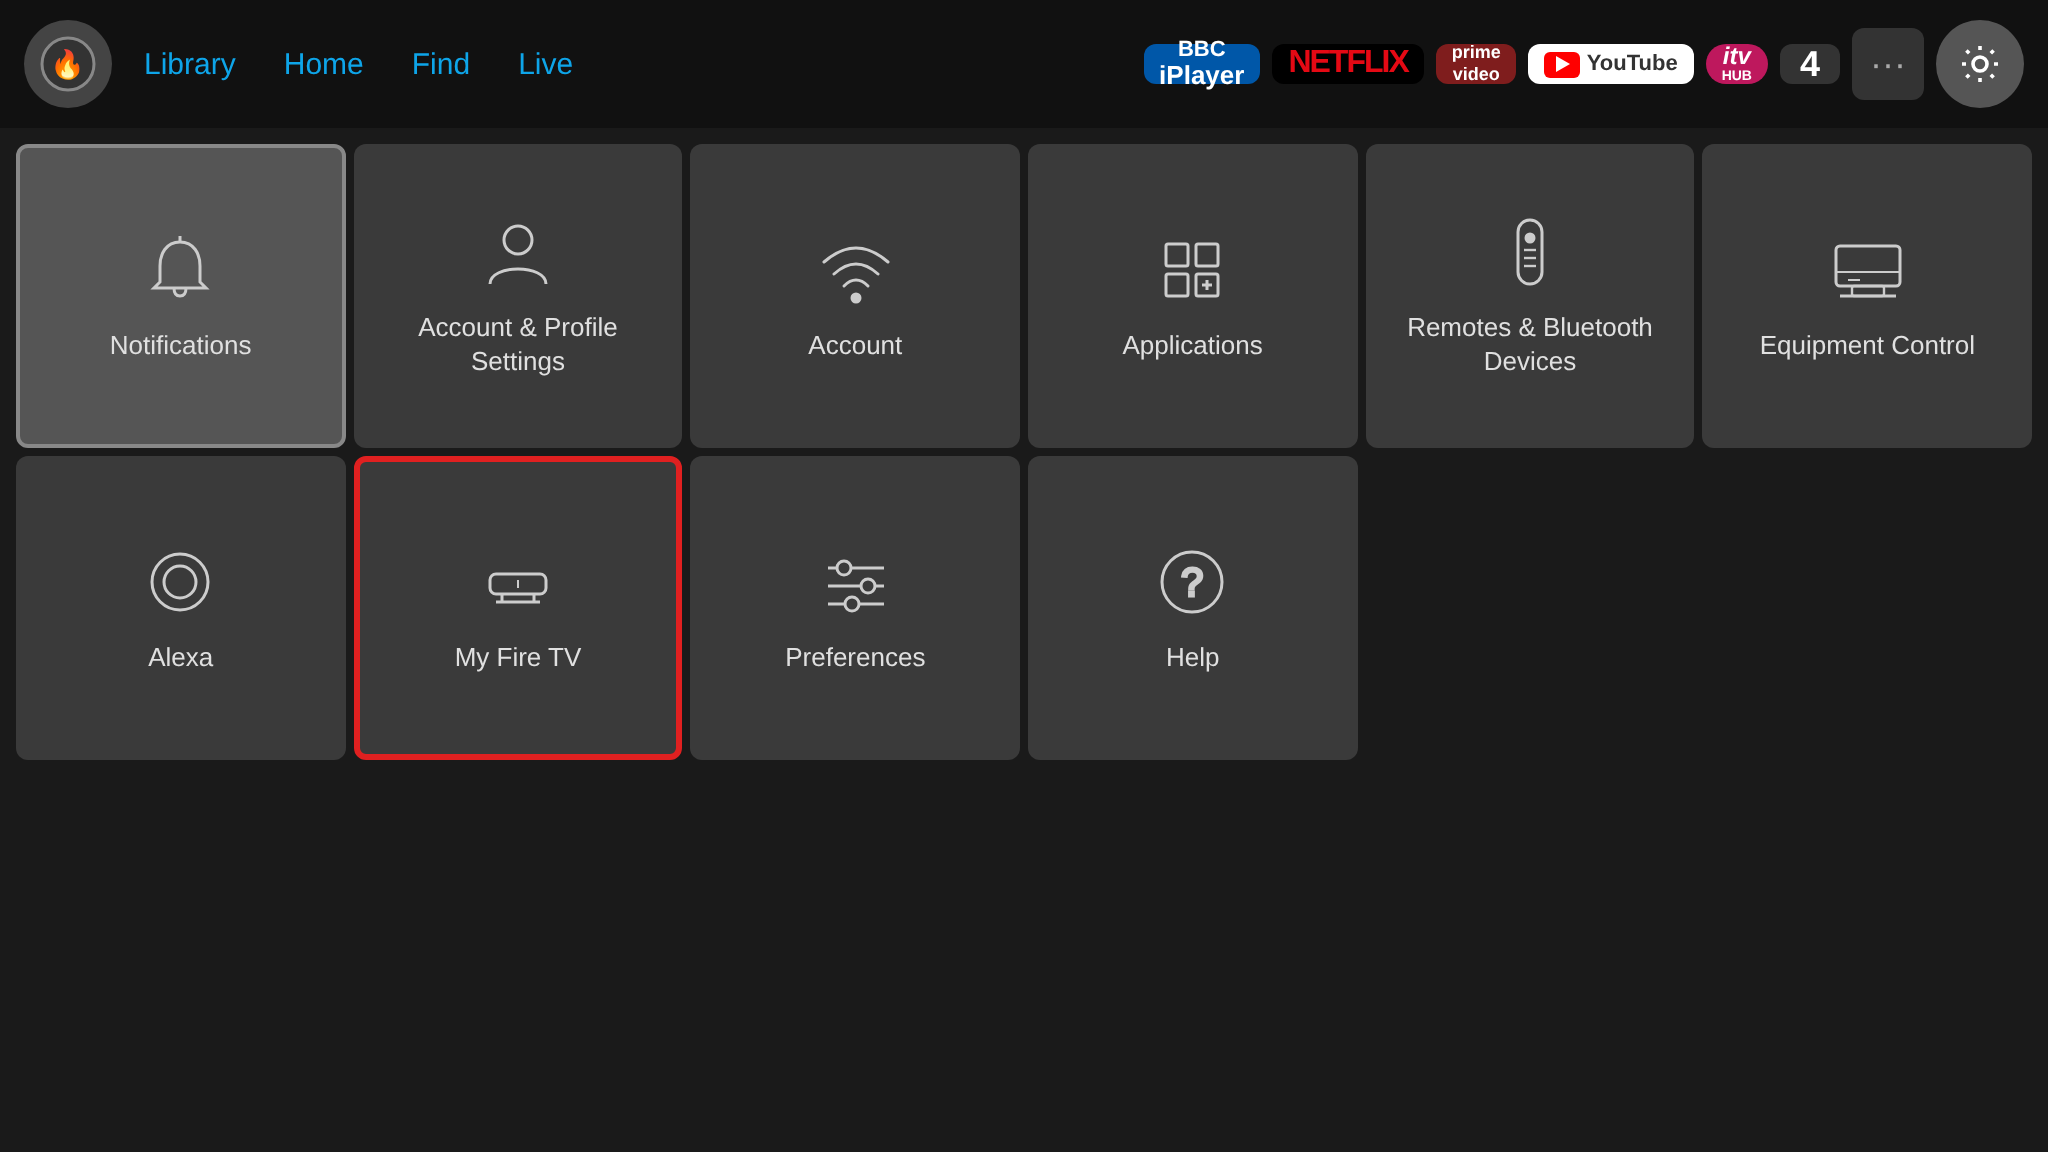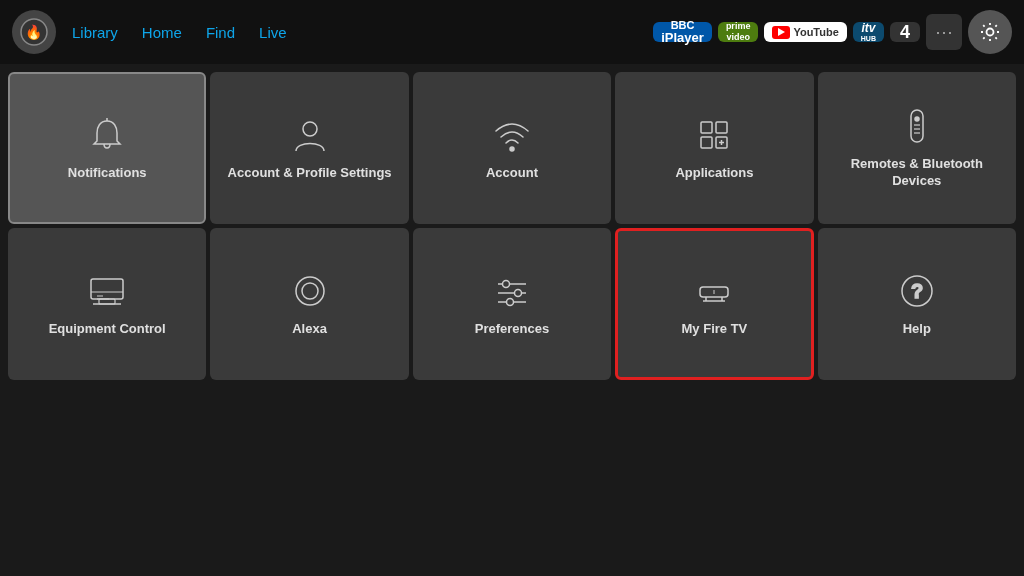--- a/index.html
+++ b/index.html
@@ -56,23 +56,23 @@
       align-items: center;
       justify-content: flex-end;
       font-size: 11px;
       font-weight: bold;
       padding: 0 8px;
       white-space: nowrap;
       cursor: pointer;
     }
     .app-bbc { background: #0057a8; color: #fff; font-size: 10px; }
     .app-netflix { background: #000; color: #e50914; font-size: 16px; font-weight: 900; letter-spacing: -1px; }
-    .app-prime { background: #4d7c0f; color: #fff; font-size: 10px; }
+    .app-prime { background: #7f1d1d; color: #fff; font-size: 10px; }
     .app-youtube { background: #fff; color: #333; font-size: 10px; }
-    .app-itv { background: #0c4a6e; color: #fff; font-size: 10px; }
+    .app-itv { background: #be185d; color: #fff; font-size: 10px; border-radius: 12px; }
     .app-channel4 { background: #333; color: #fff; font-size: 13px; font-weight: bold; }
     .nav-more {
       width: 36px;
       height: 36px;
       border-radius: 6px;
       background: #333;
       display: flex;
       align-items: center;
       justify-content: center;
       cursor: pointer;
@@ -87,26 +87,25 @@
       display: flex;
       align-items: center;
       justify-content: center;
       cursor: pointer;
       font-size: 20px;
     }
 
     
     .settings-grid {
       display: grid;
-      grid-template-columns: repeat(5, 1fr);
+      grid-template-columns: repeat(6, 1fr);
       grid-template-rows: repeat(3, 152px);
       gap: 4px;
       padding: 8px;
       height: calc(576px - 64px);
-      font-weight: bold;
     }
 
     .grid-item {
       background: #3a3a3a;
       border-radius: 6px;
       display: flex;
       flex-direction: column;
       align-items: center;
       justify-content: center;
       gap: 10px;
@@ -190,20 +189,21 @@
 
   <div class="nav-apps">
 
     <div class="app-badge app-bbc">
       <div class="bbc-inner">
         <div class="bbc">BBC</div>
         <div class="iplayer">iPlayer</div>
       </div>
     </div>
 
+    <div class="app-badge app-netflix">NETFLIX</div>
 
     <div class="app-badge app-prime">
       <div style="font-size:9px;text-align:center;line-height:1.2">
         <div>prime</div>
         <div>video</div>
       </div>
     </div>
 
     <div class="app-badge app-youtube">
       <div class="yt-badge">
@@ -300,43 +300,43 @@
   </div>
 
   <div class="grid-item">
     <svg class="icon-svg" viewBox="0 0 40 40">
       <circle cx="20" cy="20" r="14" stroke="#ccc" stroke-width="1.5" fill="none"></circle>
       <circle cx="20" cy="20" r="8" stroke="#ccc" stroke-width="1.5" fill="none"></circle>
     </svg>
     <span class="item-label">Alexa</span>
   </div>
 
+  <div class="grid-item highlighted">
+    <svg class="icon-svg" viewBox="0 0 40 40">
+      <rect x="6" y="16" width="28" height="10" rx="3" stroke="#ccc" stroke-width="1.5" fill="none"></rect>
+      <line x1="12" y1="26" x2="12" y2="30" stroke="#ccc" stroke-width="1.5"></line>
+      <line x1="28" y1="26" x2="28" y2="30" stroke="#ccc" stroke-width="1.5"></line>
+      <line x1="9" y1="30" x2="31" y2="30" stroke="#ccc" stroke-width="1.5"></line>
+      <line x1="20" y1="19" x2="20" y2="23" stroke="#ccc" stroke-width="1"></line>
+    </svg>
+    <span class="item-label">My Fire TV</span>
+  </div>
+
   <div class="grid-item">
     <svg class="icon-svg" viewBox="0 0 40 40">
       <line x1="6" y1="13" x2="34" y2="13" stroke="#ccc" stroke-width="1.5"></line>
       <line x1="6" y1="22" x2="34" y2="22" stroke="#ccc" stroke-width="1.5"></line>
       <line x1="6" y1="31" x2="34" y2="31" stroke="#ccc" stroke-width="1.5"></line>
       <circle cx="14" cy="13" r="3.5" fill="#3a3a3a" stroke="#ccc" stroke-width="1.5"></circle>
       <circle cx="26" cy="22" r="3.5" fill="#3a3a3a" stroke="#ccc" stroke-width="1.5"></circle>
       <circle cx="18" cy="31" r="3.5" fill="#3a3a3a" stroke="#ccc" stroke-width="1.5"></circle>
     </svg>
     <span class="item-label">Preferences</span>
   </div>
 
-  <div class="grid-item highlighted">
-    <svg class="icon-svg" viewBox="0 0 40 40">
-      <rect x="6" y="16" width="28" height="10" rx="3" stroke="#ccc" stroke-width="1.5" fill="none"></rect>
-      <line x1="12" y1="26" x2="12" y2="30" stroke="#ccc" stroke-width="1.5"></line>
-      <line x1="28" y1="26" x2="28" y2="30" stroke="#ccc" stroke-width="1.5"></line>
-      <line x1="9" y1="30" x2="31" y2="30" stroke="#ccc" stroke-width="1.5"></line>
-      <line x1="20" y1="19" x2="20" y2="23" stroke="#ccc" stroke-width="1"></line>
-    </svg>
-    <span class="item-label">My Fire TV</span>
-  </div>
-
 
   <div class="grid-item">
     <svg class="icon-svg" viewBox="0 0 40 40">
       <circle cx="20" cy="20" r="15" stroke="#ccc" stroke-width="1.5" fill="none"></circle>
       <text x="20" y="27" text-anchor="middle" fill="#ccc" font-size="20" font-family="Arial">?</text>
     </svg>
     <span class="item-label">Help</span>
   </div>
 
 </div>

